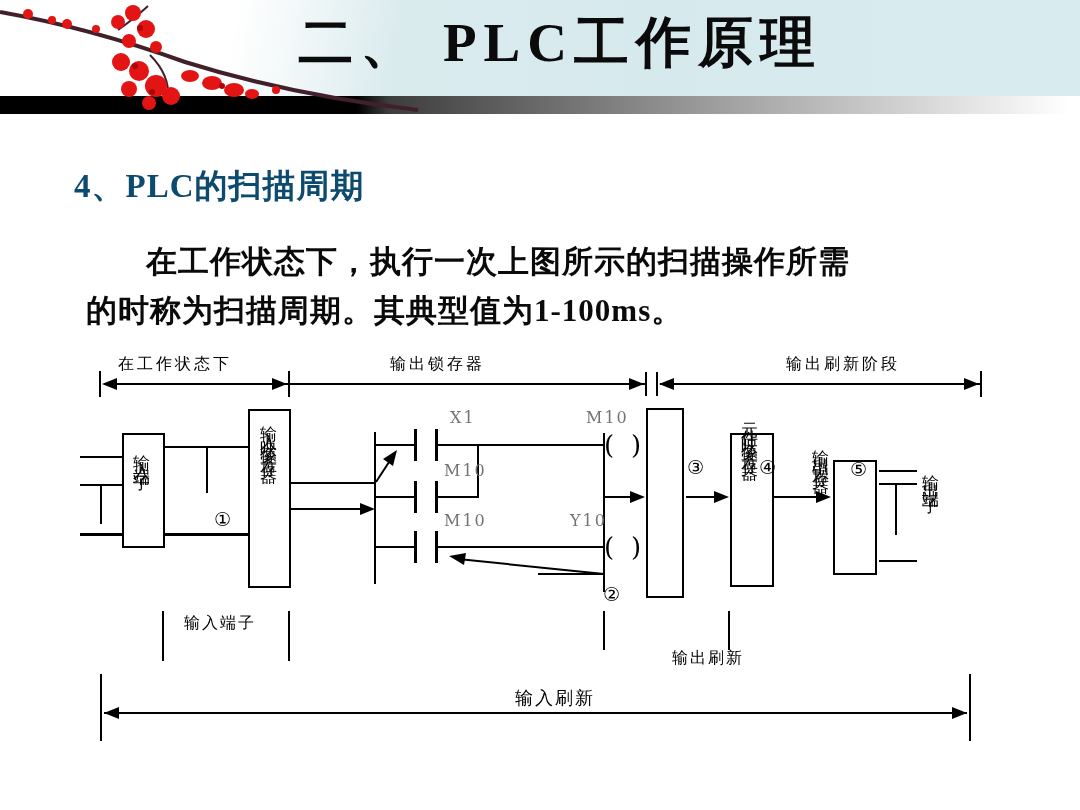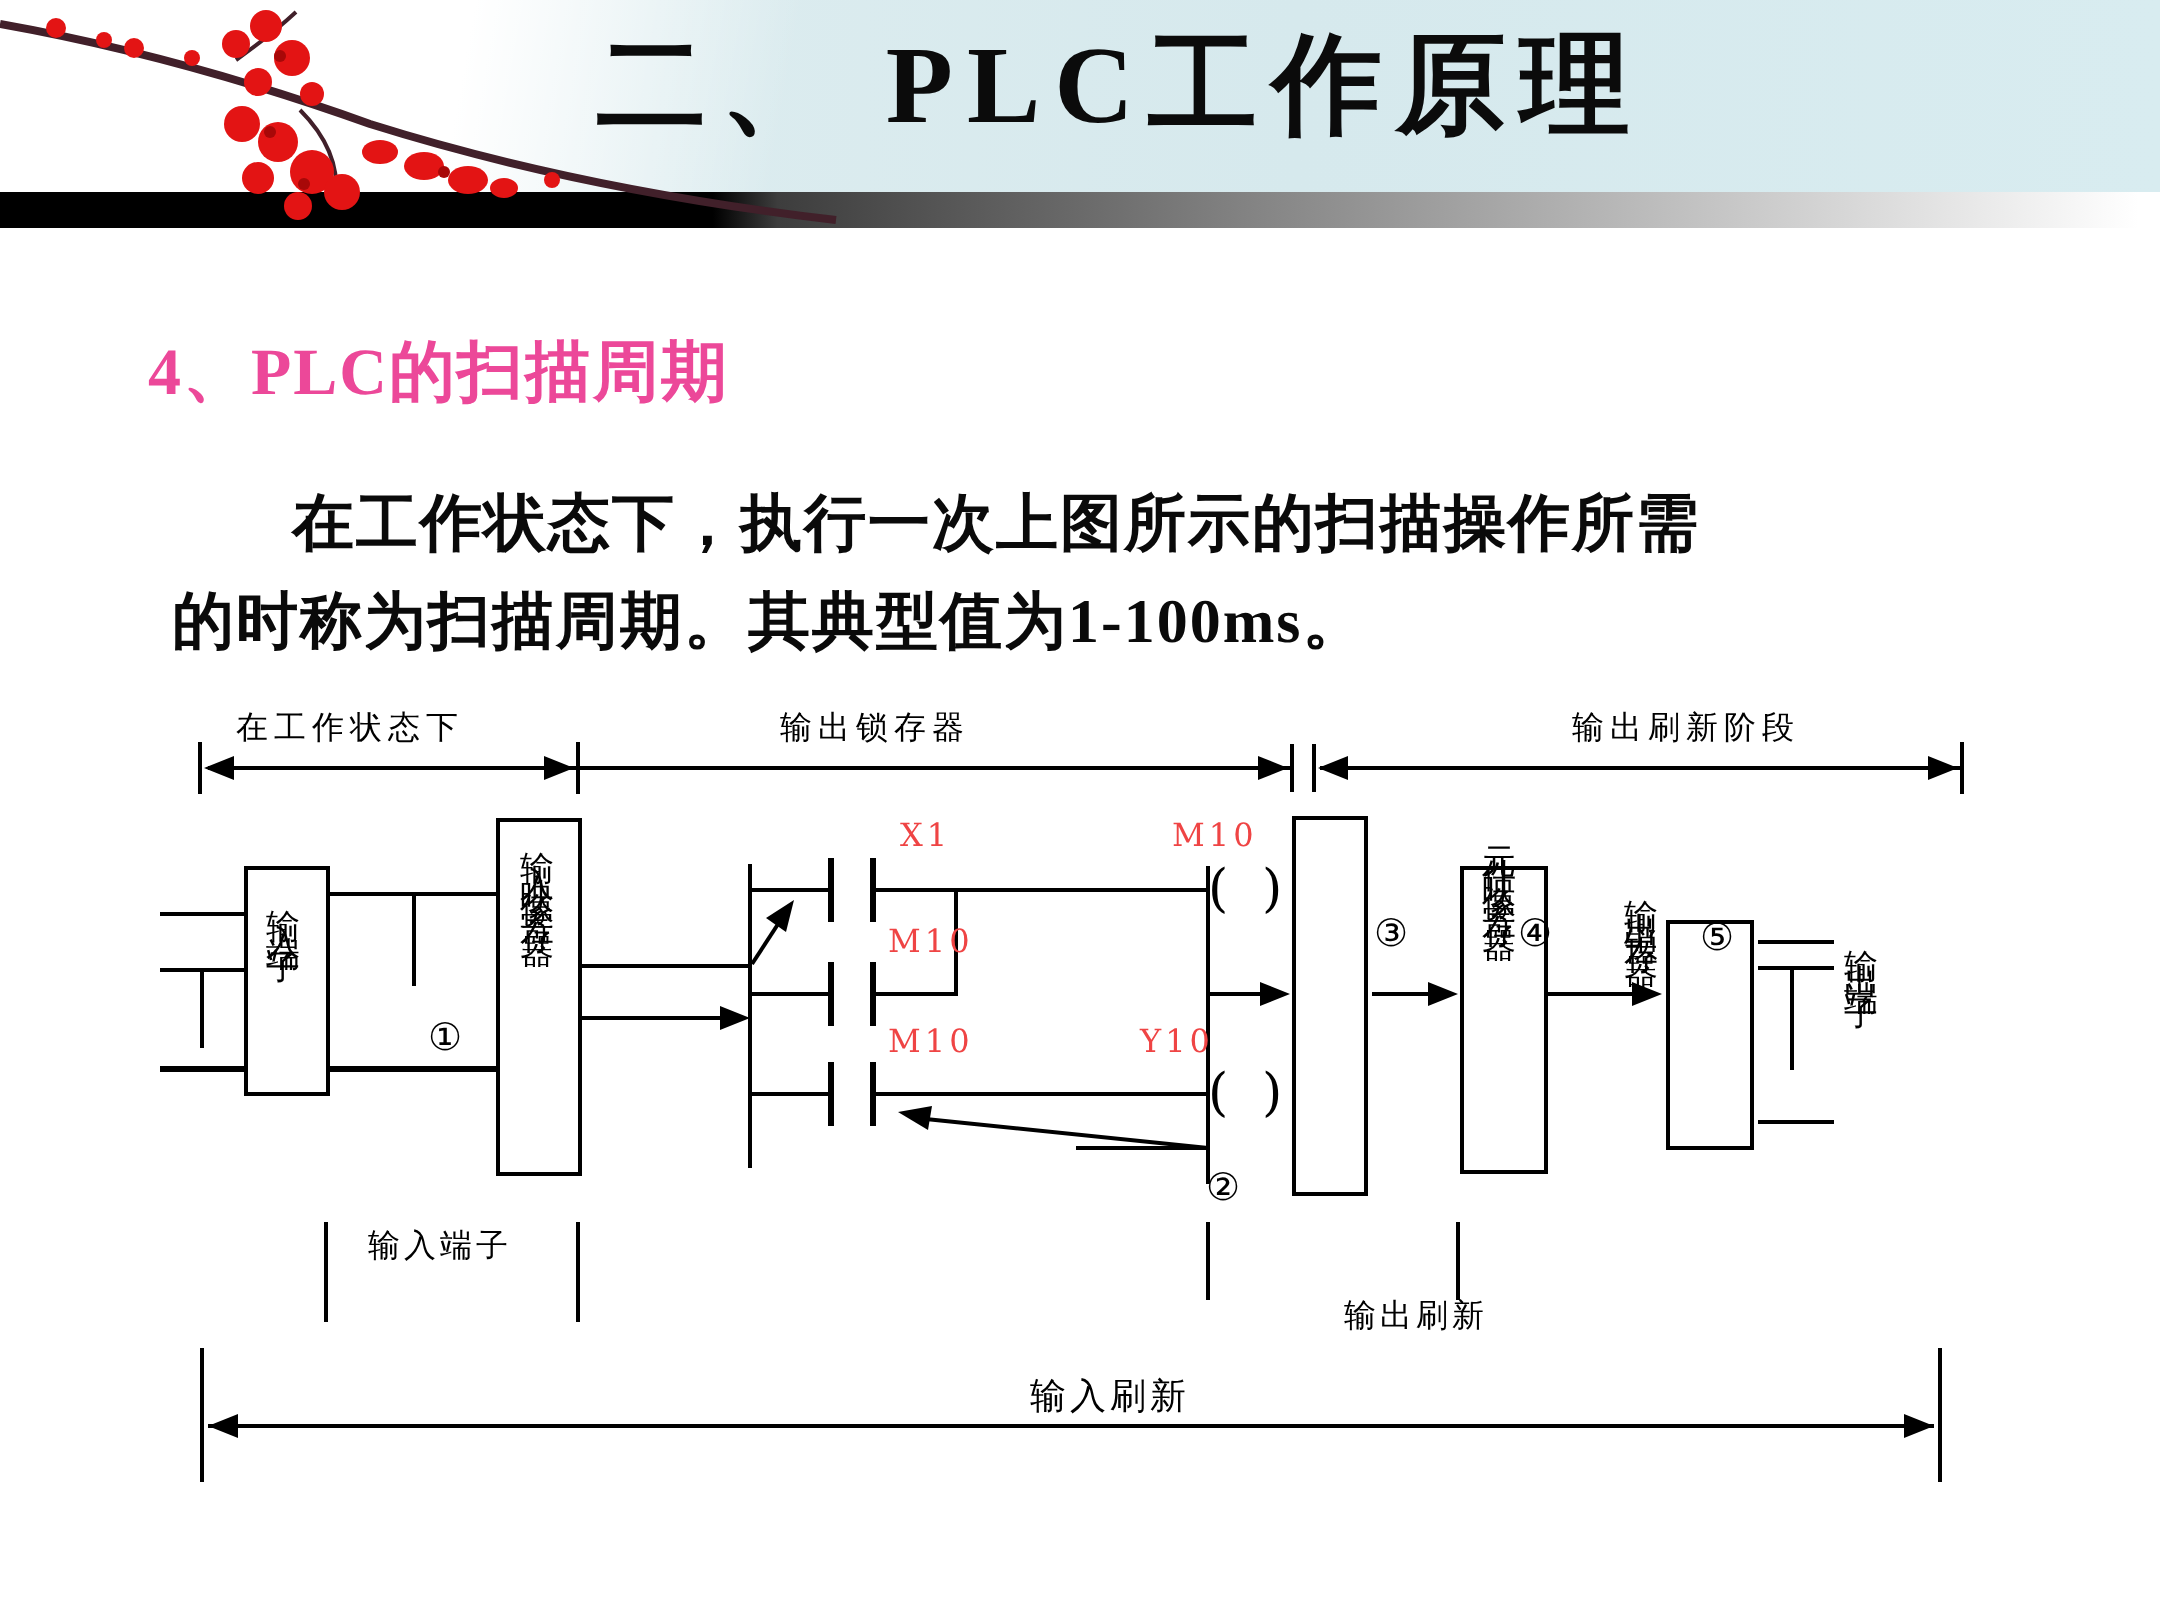--- a/index.html
+++ b/index.html
@@ -10,41 +10,41 @@
           background:linear-gradient(to right,#eef4f6 0%,#dcecef 30%,#d6e9ed 60%,#d8ecf0 100%);}
   .glow{position:absolute;left:0;top:0;width:440px;height:96px;
         background:linear-gradient(100deg,#ffffff 0%,#ffffff 52%,rgba(255,255,255,0) 88%);}
   .divider{position:absolute;left:0;top:96px;width:1080px;height:18px;
            background:linear-gradient(to right,#000 0%,#000 33%,#3d3d3d 36%,#9a9a9a 65%,#ffffff 99%);}
   .blossom{position:absolute;left:0;top:0;z-index:5;}
   .title{position:absolute;left:180px;top:6px;width:760px;text-align:center;z-index:4;
          font-size:55px;font-weight:900;color:#0b0b0b;letter-spacing:7px;white-space:nowrap;}
   
   .heading{position:absolute;left:74px;top:164px;font-size:33px;font-weight:bold;
-           color:#ec4899;letter-spacing:1px;white-space:nowrap;text-align:center;}
+           color:#0c4a6e;letter-spacing:1px;white-space:nowrap;text-align:center;}
   .bodyline{position:absolute;font-size:31px;font-weight:bold;color:#0a0a0a;
             letter-spacing:1px;white-space:nowrap;}
   .body1{left:146px;top:241px;}
   .body2{left:86px;top:290px;}
   
   .dg{position:absolute;left:0;top:0;width:1080px;height:810px;}
   .h{position:absolute;height:2px;background:#000;}
   .h3{position:absolute;height:3px;background:#000;}
   .v{position:absolute;width:2px;background:#000;}
   .box{position:absolute;border:2px solid #000;background:#fff;}
   .ah-r{position:absolute;width:0;height:0;border-top:6px solid transparent;
         border-bottom:6px solid transparent;border-left:15px solid #000;}
   .ah-l{position:absolute;width:0;height:0;border-top:6px solid transparent;
         border-bottom:6px solid transparent;border-right:15px solid #000;}
   .plabel{position:absolute;font-size:16px;letter-spacing:3px;color:#000;white-space:nowrap;}
   .vlabel{position:absolute;writing-mode:vertical-rl;text-orientation:upright;
           font-size:17px;letter-spacing:7px;line-height:1;color:#000;z-index:3;}
   .ref{position:absolute;font-size:16px;letter-spacing:2px;color:#000;white-space:nowrap;}
   .opr{position:absolute;font-size:16px;font-family:"DejaVu Serif",serif;
-       letter-spacing:2px;color:#ef4444;white-space:nowrap;}
+       letter-spacing:2px;color:#737373;white-space:nowrap;}
   .step{position:absolute;font-size:19px;font-family:"DejaVu Sans",sans-serif;color:#000;z-index:4;}
   .paren{position:absolute;font-size:26px;line-height:26px;color:#000;font-family:"DejaVu Serif",serif;}
   .cb{position:absolute;width:3px;height:32px;background:#000;}
   svg.overlay{position:absolute;left:0;top:0;pointer-events:none;}
 </style>
 </head>
 <body>
 
 <div class="slide">
 

